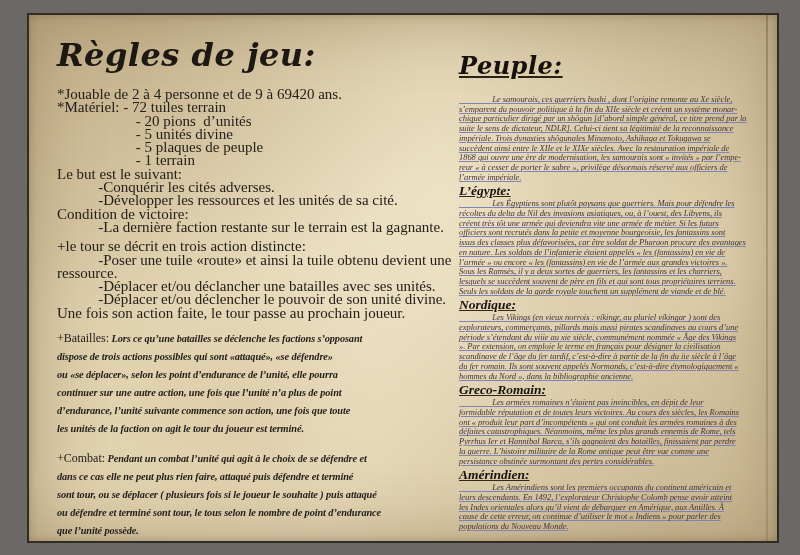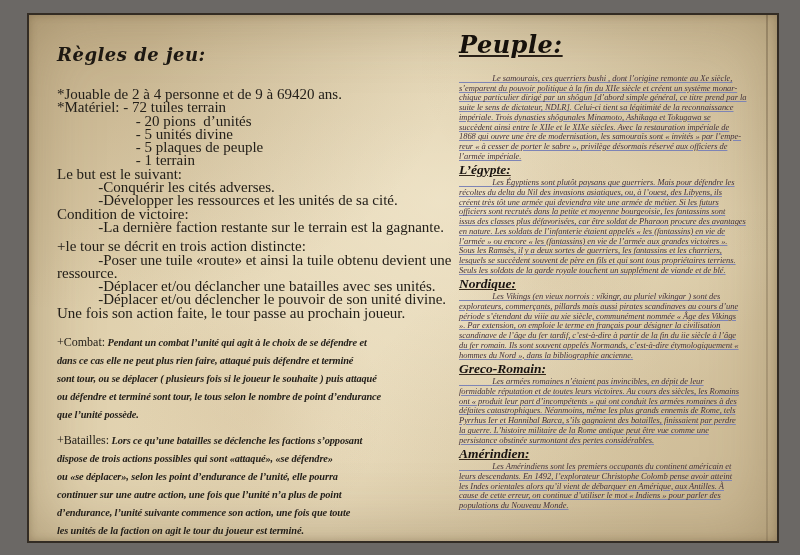--- a/index.html
+++ b/index.html
@@ -26,21 +26,21 @@
   }
   .crease{
     position:absolute;top:0;bottom:0;right:9px;width:2px;
     background:linear-gradient(rgba(62,46,28,.28), rgba(62,46,28,.16));
   }
   
   .col-left{position:absolute;left:28px;top:27px;width:408px;color:#24201a;}
   .rules-title{
     font-family:"DejaVu Serif", serif;
     font-style:italic;font-weight:bold;
-    font-size:18px;line-height:26px;color:#1d1812;
+    font-size:32px;line-height:26px;color:#1d1812;
     margin:0 0 20px 0;letter-spacing:.5px;
   }
   .plain-block{
     white-space:pre-wrap;
     font-size:15px;line-height:13.3px;margin:0;
     font-family:"Liberation Serif", serif;
   }
   .block-tour{margin-top:6px;}
   .rule-para{white-space:pre-wrap;margin:8px 0 0 0;}
   .rule-para.mt{margin-top:12px;}
@@ -49,21 +49,21 @@
     font-size:12px;font-style:normal;font-weight:normal;
     font-family:"Liberation Serif", serif;
   }
   .rule-text{
     font-size:10.3px;line-height:11.6px;
     font-style:italic;font-weight:bold;
     letter-spacing:-.1px;
     font-family:"Liberation Serif", serif;
   }
   
-  .col-right{position:absolute;left:430px;top:17px;width:332px;}
+  .col-right{position:absolute;left:430px;top:38px;width:332px;}
   .peoples-title{
     font-family:"DejaVu Serif", serif;
     font-style:italic;font-weight:bold;
     font-size:24px;line-height:26px;color:#16110c;
     margin:0 0 16px 0;letter-spacing:.5px;
     text-decoration:underline;text-decoration-color:#2a2118;
     display:inline-block;
   }
   .people-heading{
     font-size:13.5px;line-height:14px;font-style:italic;
@@ -101,32 +101,32 @@
            -Développer les ressources et les unités de sa cité.
 Condition de victoire:
            -La dernière faction restante sur le terrain est la gagnante.</p>
 
     <p class="plain-block block-tour">+le tour se décrit en trois action distincte:
            -Poser une tuile «route» et ainsi la tuile obtenu devient une ressource.
            -Déplacer et/ou déclancher une batailles avec ses unités.
            -Déplacer et/ou déclencher le pouvoir de son unité divine.
 Une fois son action faite, le tour passe au prochain joueur.</p>
 
-    <p class="rule-para mt"><span class="rule-label">+Combat:</span><span class="rule-text"> Pendant un combat l’unité qui agit à le choix de se défendre et
-dans ce cas elle ne peut plus rien faire, attaqué puis défendre et terminé
-sont tour, ou se déplacer ( plusieurs fois si le joueur le souhaite ) puis attaqué
-ou défendre et terminé sont tour, le tous selon le nombre de point d’endurance
-que l’unité possède.</span></p>
-
     <p class="rule-para"><span class="rule-label">+Batailles:</span><span class="rule-text"> Lors ce qu’une batailles se déclenche les factions s’opposant
 dispose de trois actions possibles qui sont «attaqué», «se défendre»
 ou «se déplacer», selon les point d’endurance de l’unité, elle pourra
 continuer sur une autre action, une fois que l’unité n’a plus de point
 d’endurance, l’unité suivante commence son action, une fois que toute
 les unités de la faction on agit le tour du joueur est terminé.</span></p>
+
+    <p class="rule-para mt"><span class="rule-label">+Combat:</span><span class="rule-text"> Pendant un combat l’unité qui agit à le choix de se défendre et
+dans ce cas elle ne peut plus rien faire, attaqué puis défendre et terminé
+sont tour, ou se déplacer ( plusieurs fois si le joueur le souhaite ) puis attaqué
+ou défendre et terminé sont tour, le tous selon le nombre de point d’endurance
+que l’unité possède.</span></p>
 
     <p class="rule-para mt2"><span class="rule-label">+Siège:</span><span class="rule-text"> Lors d’un siège le joueur se défendant peut envoyer ses troupes en
 batailles sur celles provoquant le siège, le joueur défendant peut aussi
 envoyer sun unité divine telle une unité simple, sa cité possède un certain
 nombre de point de vie (50) qui baiseront lors que les unités l’attaque.</span></p>
   </div>
 
   <div class="col-right">
     <h1 class="peoples-title">Peuple:</h1>
 

